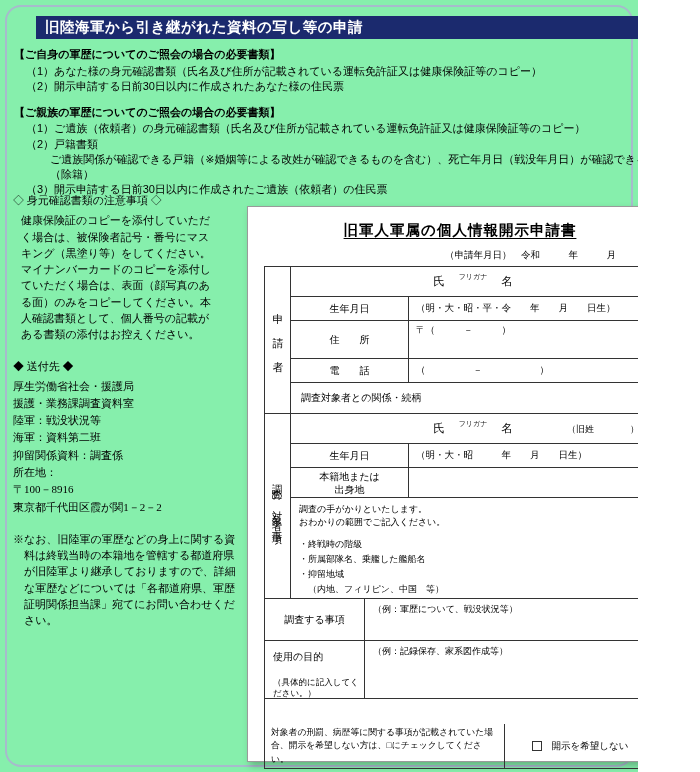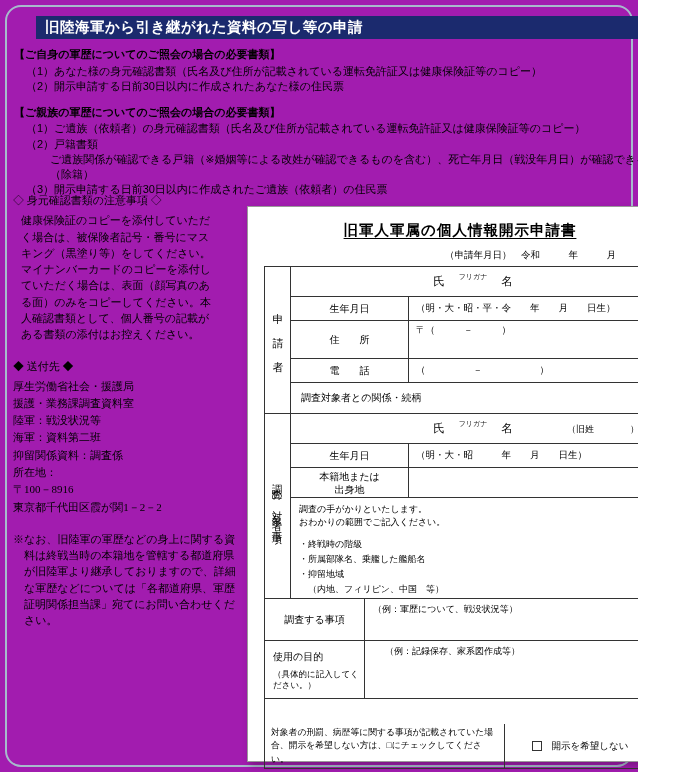--- a/index.html
+++ b/index.html
@@ -1,17 +1,17 @@
 <!DOCTYPE html>
 <html><head>
 <meta charset="utf-8">
 <style>
   html, body { margin: 0; padding: 0; background: #ffffff; }
   .page {
-    position: relative; width: 638px; height: 772px; background: #a21caf;
+    position: relative; width: 638px; height: 772px; background: #86efac;
     font-family: "Liberation Sans", "DejaVu Sans", sans-serif; color: #000;
     overflow: hidden;
   }
   .frame {
     position: absolute; left: 5px; top: 5px; right: 5px; bottom: 5px;
     border: 2px solid #a7bacc; border-radius: 16px; pointer-events: none;
   }
   
   .title-bar {
     position: absolute; left: 36px; top: 16px; width: 632px; height: 23px;
@@ -49,42 +49,42 @@
   .frow { display: flex; border-bottom: 1px solid #333; }
   .frows { flex: 1; display: flex; flex-direction: column; min-width: 0; }
   .frows .frow:last-child { border-bottom: none; }
   .ftable > .frow:last-child { border-bottom: none; }
   .vcell { width: 26px; flex: none; border-right: 1px solid #333; display: flex; align-items: center; justify-content: center; }
   .vtext { writing-mode: vertical-rl; font-size: 11px; }
   .v-applicant { letter-spacing: 24px; }
   .v-subject { letter-spacing: 5px; font-size: 10.5px; }
   .h-name { height: 30px; }  .h-birth { height: 24px; }  .h-addr { height: 38px; }
   .h-phone { height: 24px; } .h-rel { height: 30px; }    .h-origin { height: 30px; }
-  .h-hints { height: 100px; } .h-items { height: 42px; } .h-purpose { height: 58px; gap: 12px; }
+  .h-hints { height: 100px; } .h-items { height: 42px; } .h-purpose { height: 58px; }
   .h-privacy { height: 44px; margin-top: 25px; }
   .cell-label {
     width: 118px; flex: none; border-right: 1px solid #333;
     display: flex; align-items: center; justify-content: center;
     font-size: 10px; text-align: center;
   }
   .cell-label.pre { white-space: pre-line; line-height: 1.3; }
   .cell-value { flex: 1; display: flex; align-items: center; font-size: 9.5px; padding-left: 7px; }
   .cell-value.value-top { align-items: flex-start; padding-top: 3px; }
   .cell-full { flex: 1; }
   .name-cell { display: flex; align-items: center; justify-content: center; font-size: 11.5px; position: relative; }
   .ruby { font-size: 7px; margin: 0 14px; transform: translateY(-5px); color: #222; }
   .maiden { position: absolute; right: 16px; top: 50%; transform: translateY(-50%); font-size: 9px; }
   .rel-cell { display: flex; align-items: center; padding-left: 10px; font-size: 10px; }
   .hints-cell { padding: 5px 8px; font-size: 9px; line-height: 1.45; }
   .hint-list { margin-top: 9px; }
   .hint-list div { margin-top: 2px; }
   .bcell-left { flex: none; border-right: 1px solid #333; }
   .items-label { width: 100px; display: flex; align-items: center; justify-content: center; font-size: 10px; }
   .purpose-label { width: 100px; padding: 9px 4px 0 8px; font-size: 10px; }
-  .purpose-note { font-size: 8.5px; margin-top: 5px; line-height: 1.3; }
+  .purpose-note { font-size: 8.5px; margin-top: 13px; line-height: 1.3; }
   .example { flex: 1; font-size: 9px; padding: 4px 0 0 8px; }
   .privacy-text { width: 240px; font-size: 8.8px; line-height: 1.5; padding: 4px 6px; display: flex; align-items: center; }
   .privacy-check { flex: 1; display: flex; align-items: center; justify-content: center; font-size: 9.5px; }
   .cbx { width: 10px; height: 10px; border: 1.5px solid #333; display: inline-block; margin-right: 10px; background: #fff; }
 </style>
 </head>
 <body>
 
 <div class="page">
   <div class="frame"></div>

